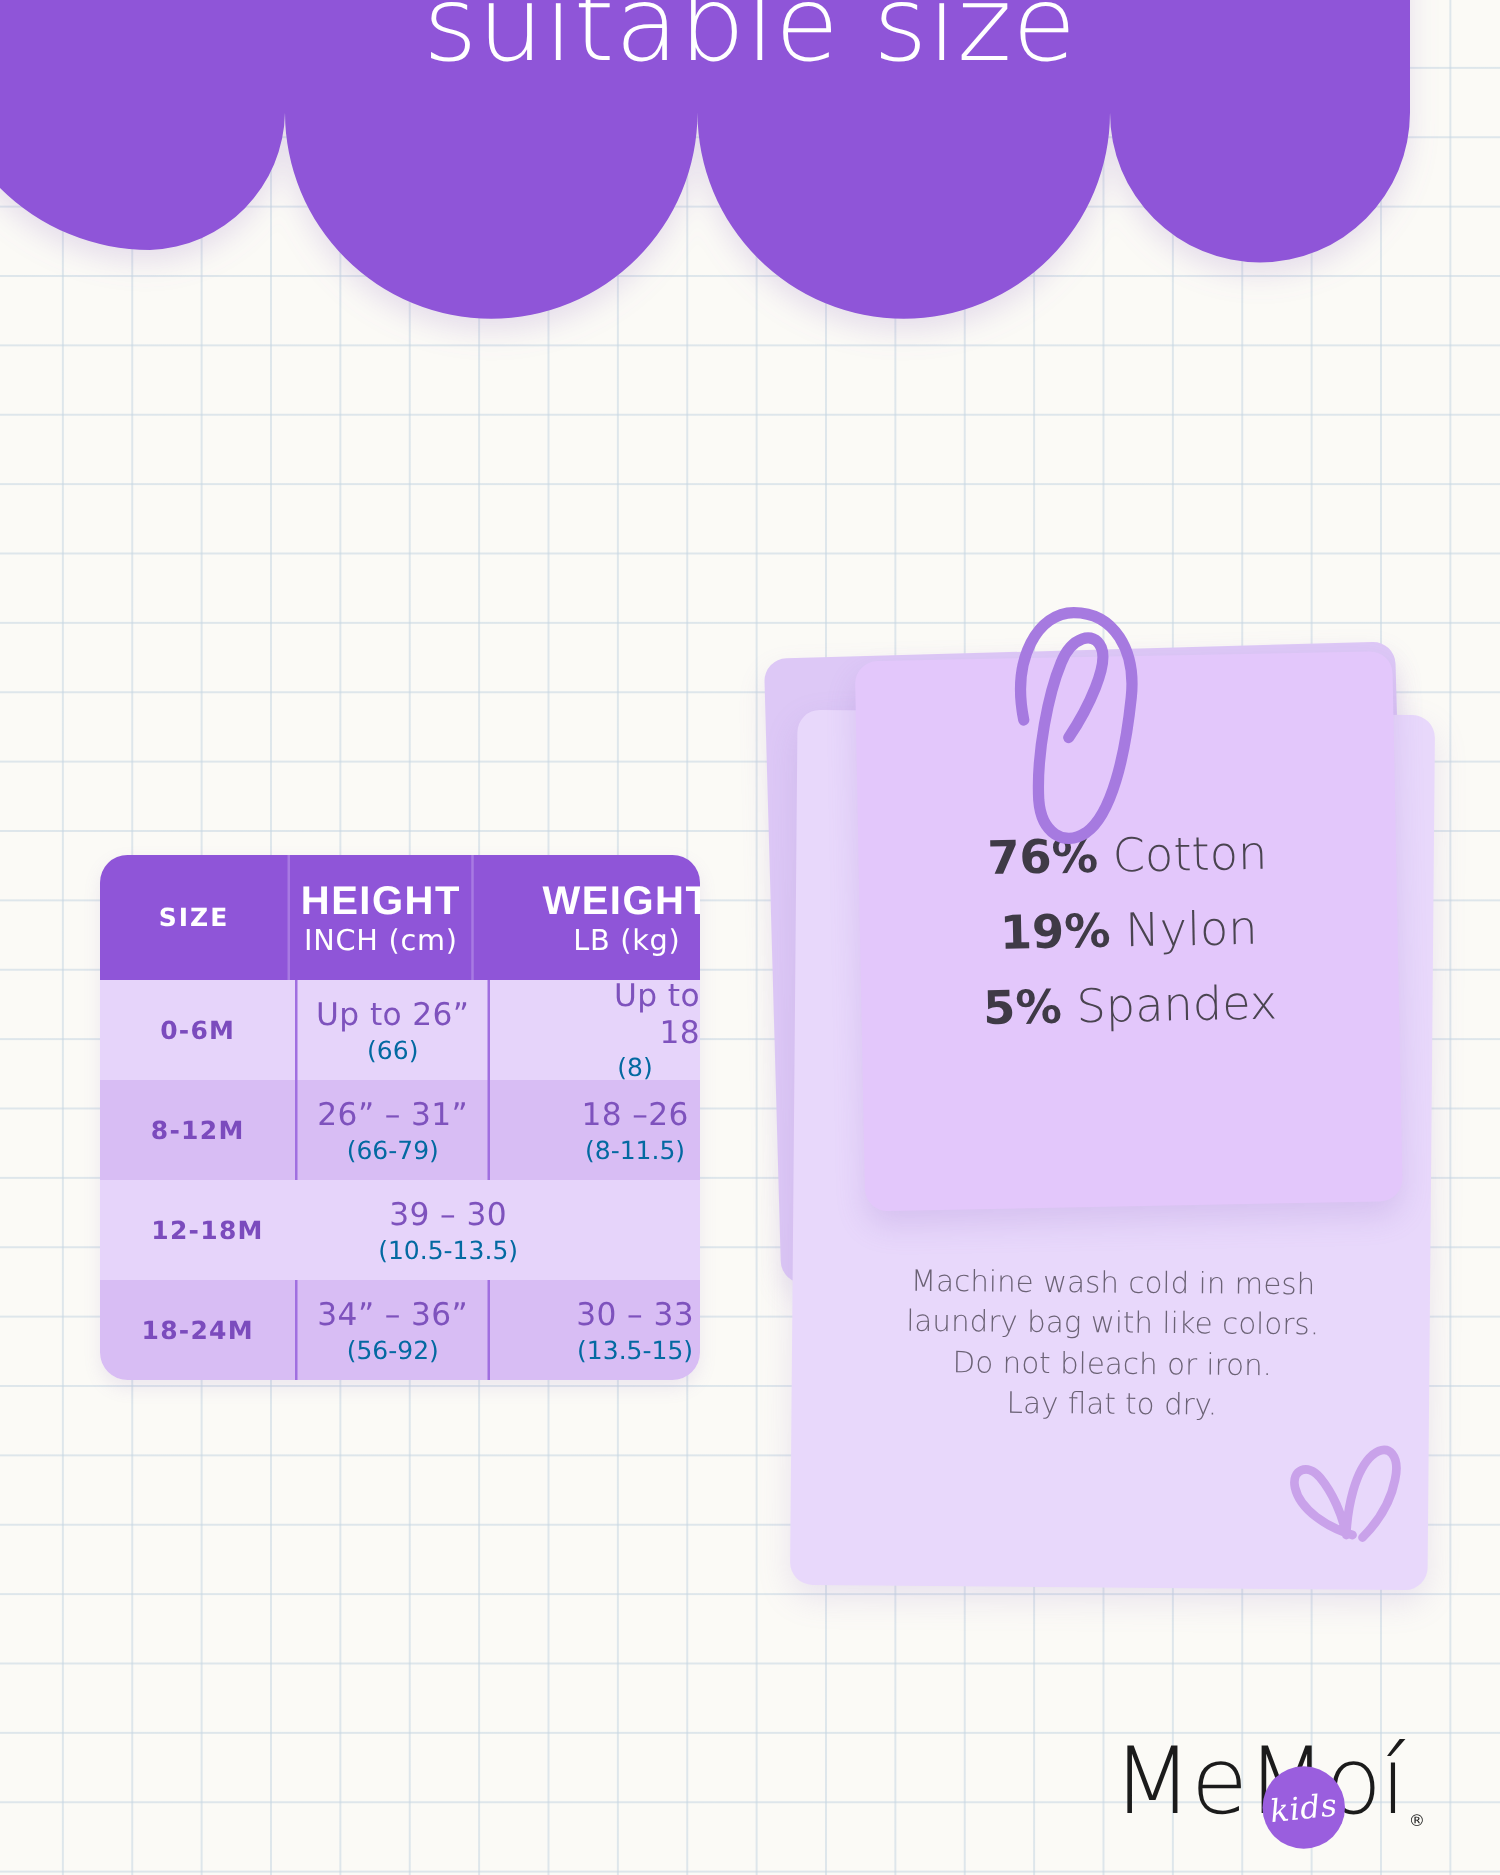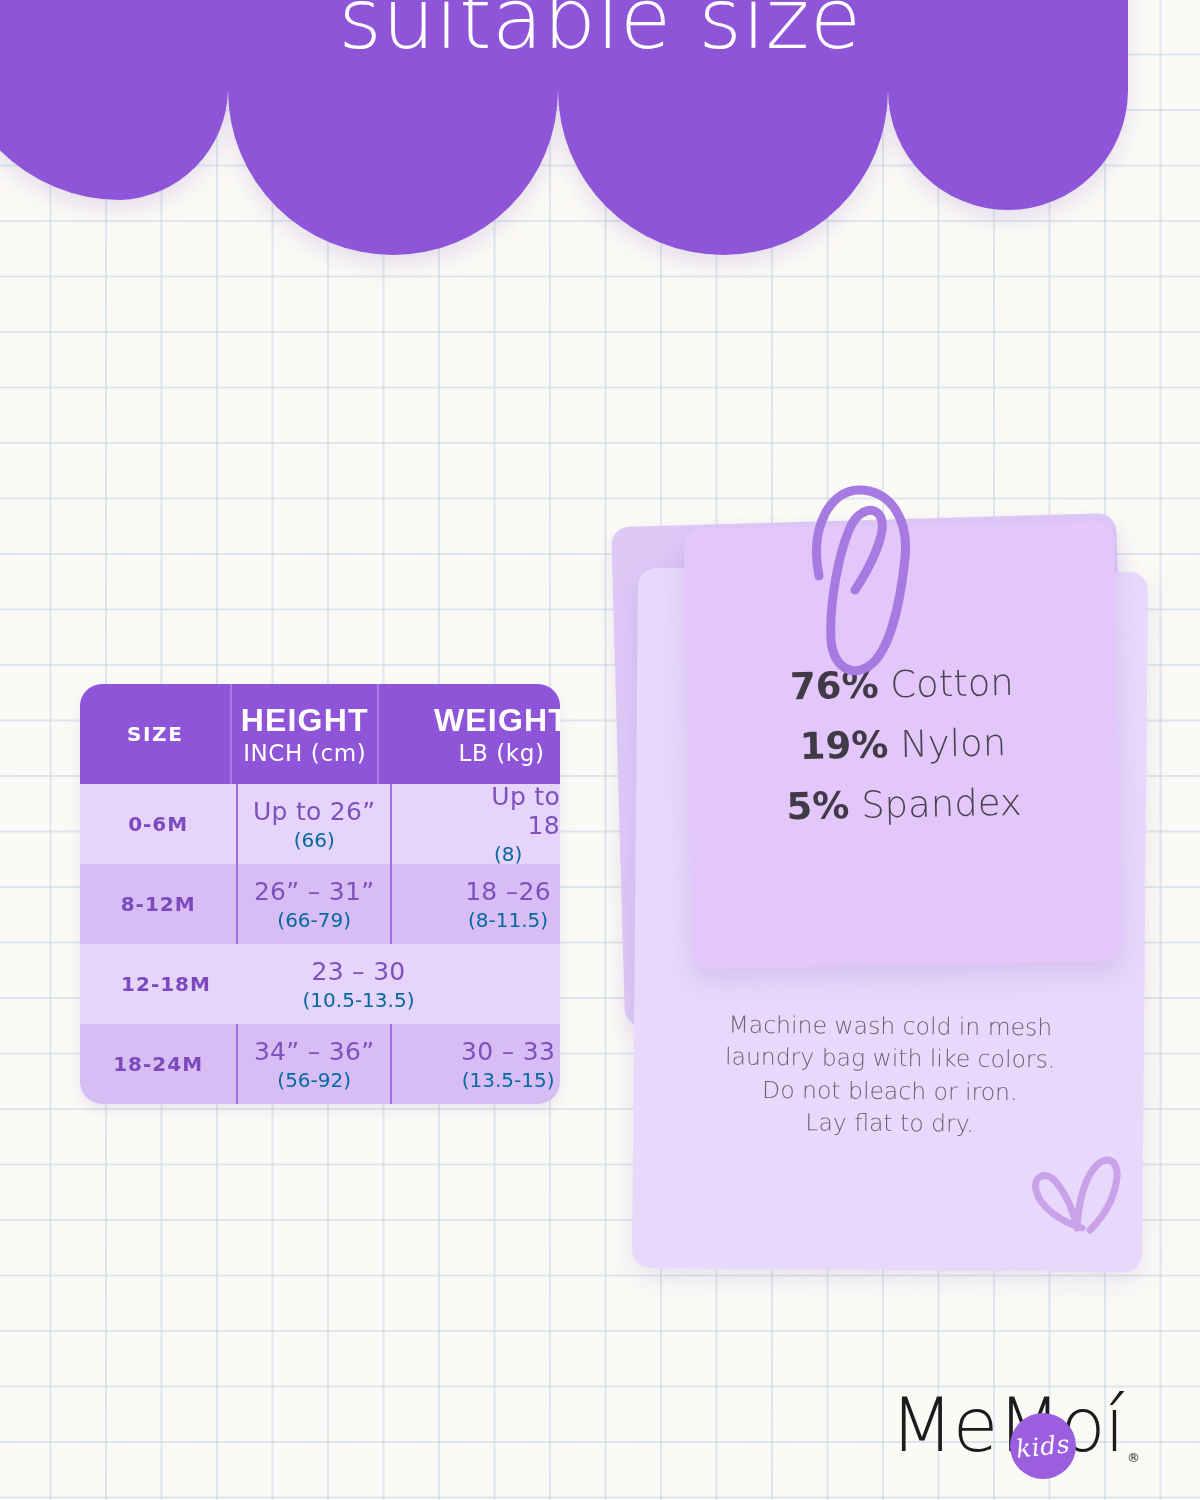--- a/index.html
+++ b/index.html
@@ -330,21 +330,21 @@
       <span class="rmain">18 –26</span>
       <span class="rsub">(8-11.5)</span>
     </div>
   </div>
 
   <div class="trow tbody-row row-light">
     <div class="tcell c-size">
       <span class="rlabel">12-18M</span>
     </div>
     <div class="tcell c-weight">
-      <span class="rmain">23 – 30</span>
+      <span class="rmain">39 – 30</span>
       <span class="rsub">(10.5-13.5)</span>
     </div>
   </div>
 
   <div class="trow tbody-row row-dark">
     <div class="tcell c-size">
       <span class="rlabel">18-24M</span>
     </div>
     <div class="tcell c-height">
       <span class="rmain">34” – 36”</span>

